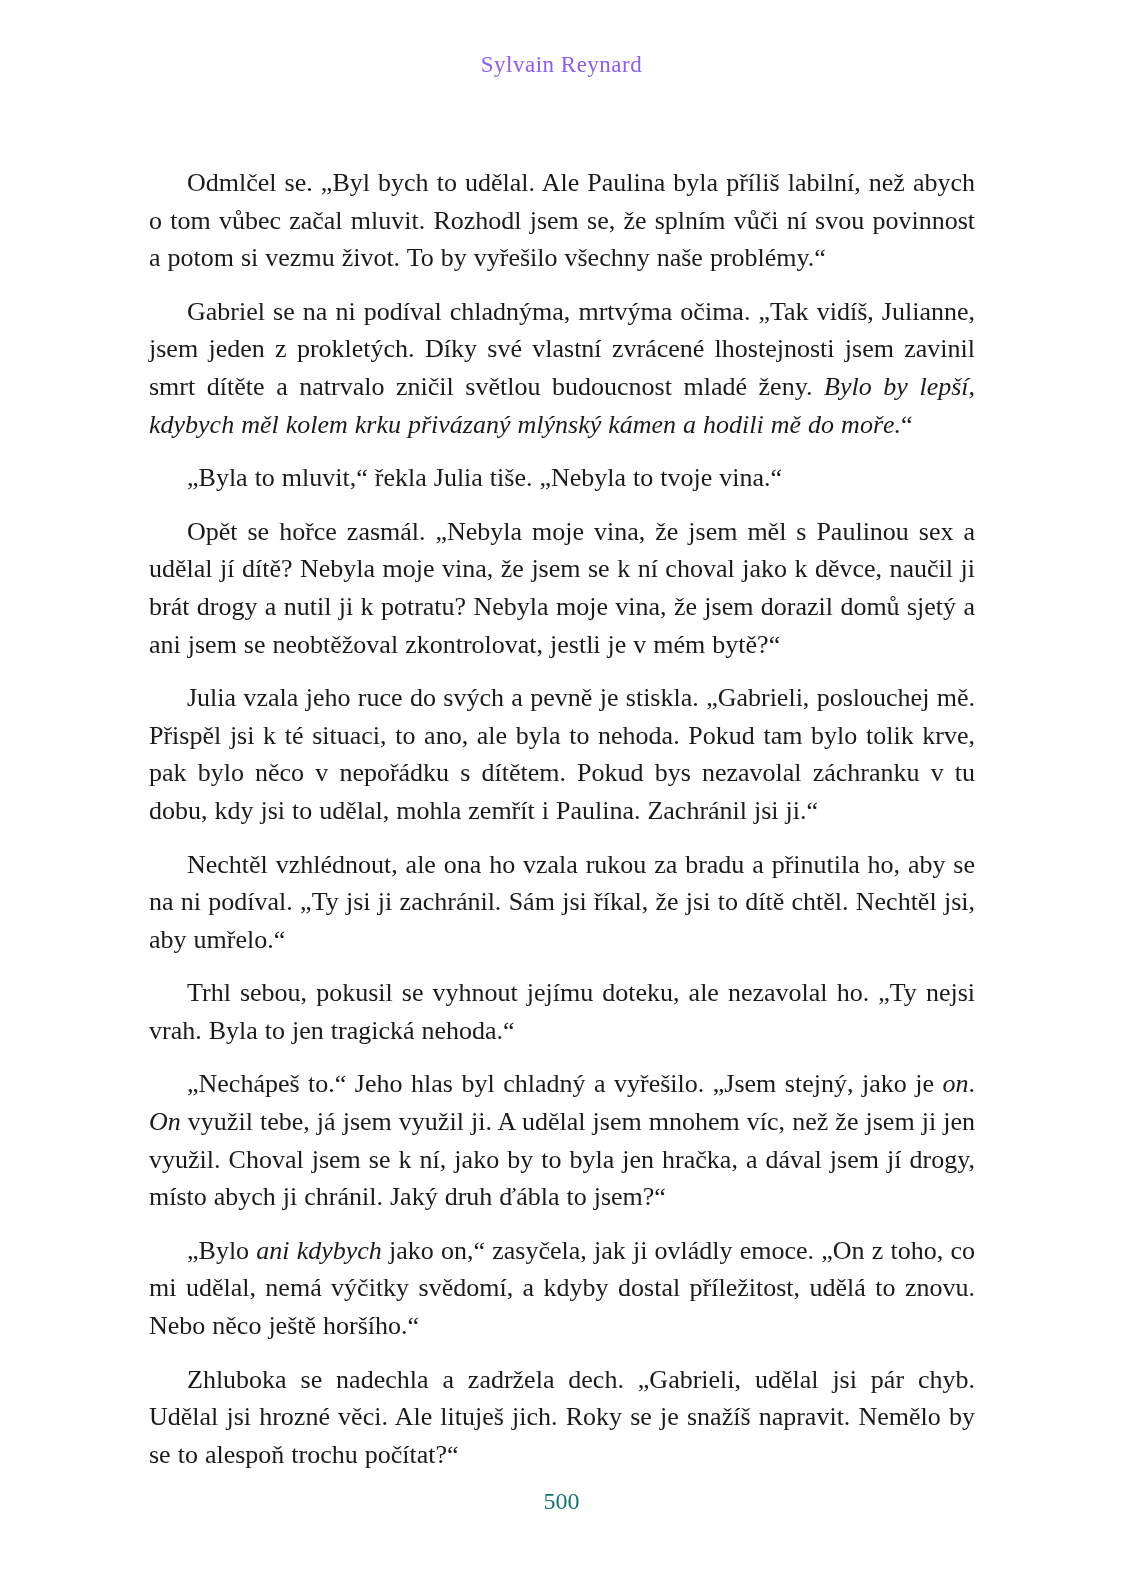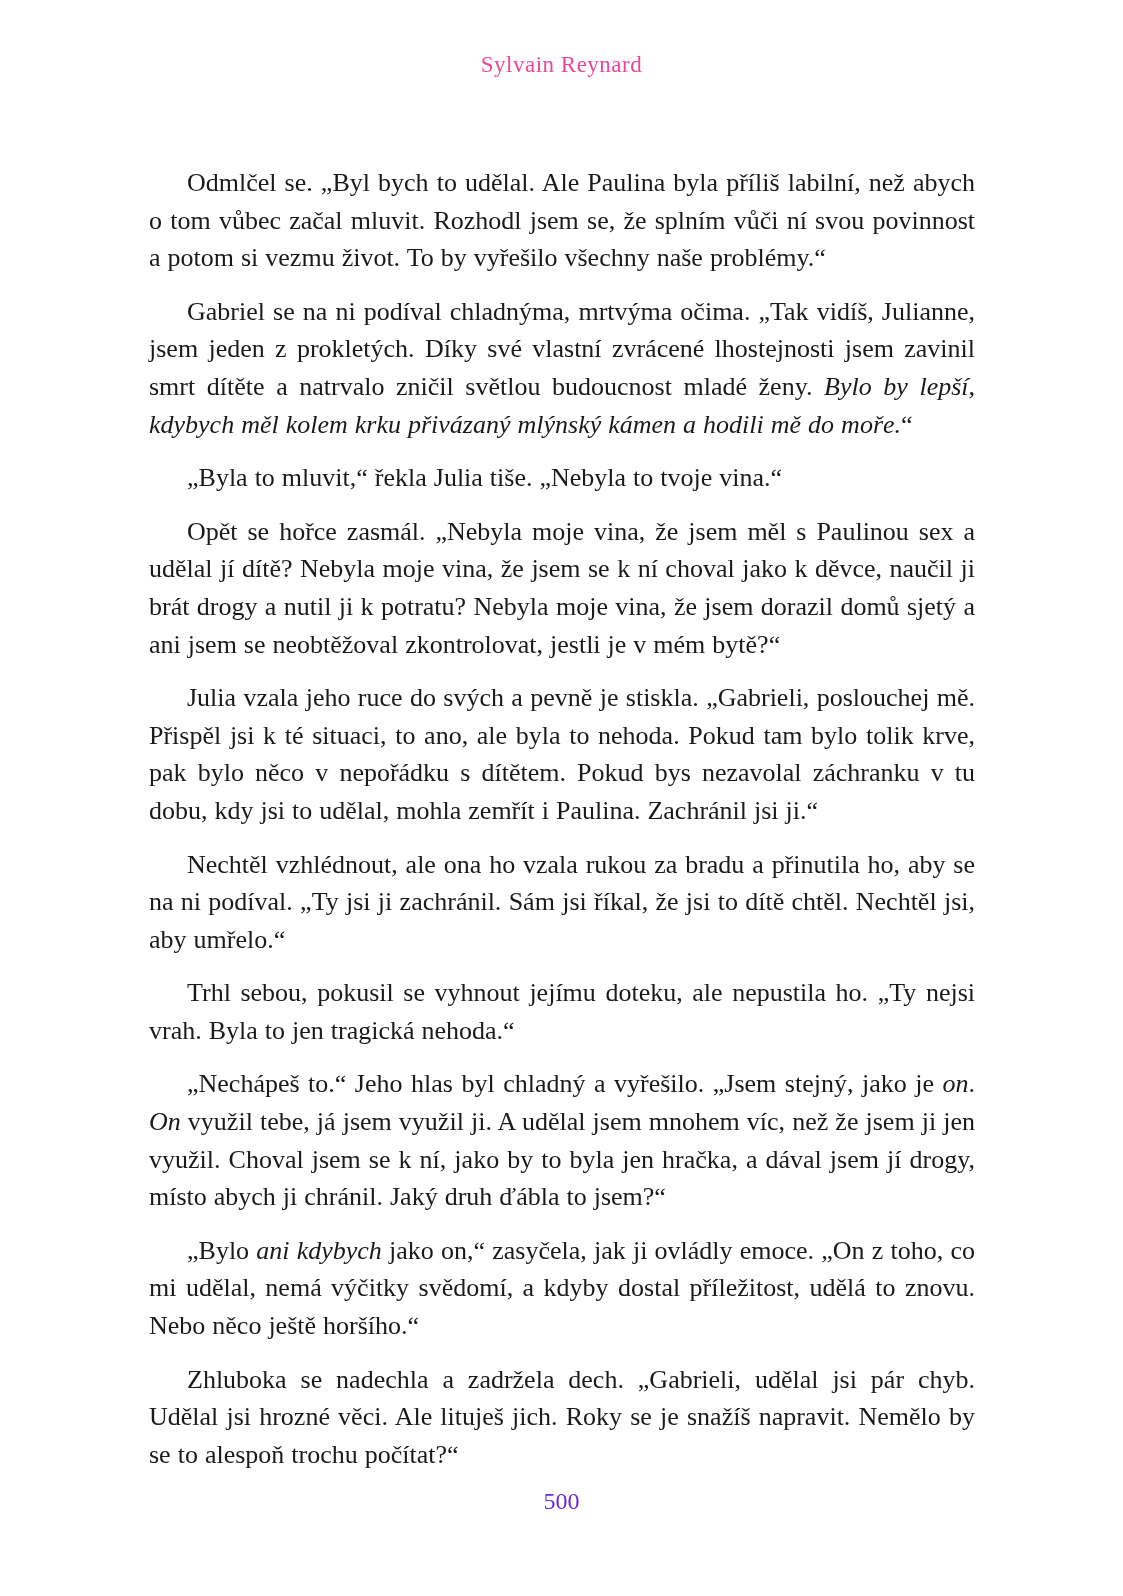--- a/index.html
+++ b/index.html
@@ -18,21 +18,21 @@
     overflow: hidden;
   }
   .running-head {
     position: absolute;
     top: 52px;
     left: 0;
     width: 100%;
     text-align: center;
     font-size: 23px;
     letter-spacing: 0.5px;
-    color: #ec4899;
+    color: #8b5cf6;
   }
   .body-text {
     position: absolute;
     top: 148px;
     left: 133px;
     width: 858px;
     font-size: 26px;
     line-height: 37.6px;
     text-align: justify;
     hyphens: auto;
@@ -47,36 +47,36 @@
   .body-text em {
     font-style: italic;
   }
   .page-number {
     position: absolute;
     top: 1488px;
     left: 0;
     width: 100%;
     text-align: center;
     font-size: 24px;
-    color: #6d28d9;
+    color: #0f766e;
   }
 </style>
 </head>
 <body>
 
 <div class="page">
   <div class="running-head">Sylvain Reynard</div>
 
   <div class="body-text">
       <p><span>Odmlčel se. „Byl bych to udělal. Ale Paulina byla příliš labilní, než abych o tom vůbec začal mluvit. Rozhodl jsem se, že splním vůči ní svou povinnost a potom si vezmu život. To by vyřešilo všechny naše problémy.“</span></p>
       <p><span>Gabriel se na ni podíval chladnýma, mrtvýma očima. „Tak vidíš, Julianne, jsem jeden z prokletých. Díky své vlastní zvrácené lhostejnosti jsem zavinil smrt dítěte a natrvalo zničil světlou budoucnost mladé ženy. </span><em>Bylo by lepší, kdybych měl kolem krku přivázaný mlýnský kámen a hodili mě do moře.</em><span>“</span></p>
       <p><span>„Byla to mluvit,“ řekla Julia tiše. „Nebyla to tvoje vina.“</span></p>
       <p><span>Opět se hořce zasmál. „Nebyla moje vina, že jsem měl s Paulinou sex a udělal jí dítě? Nebyla moje vina, že jsem se k ní choval jako k děvce, naučil ji brát drogy a nutil ji k potratu? Nebyla moje vina, že jsem dorazil domů sjetý a ani jsem se neobtěžoval zkontrolovat, jestli je v mém bytě?“</span></p>
       <p><span>Julia vzala jeho ruce do svých a pevně je stiskla. „Gabrieli, poslouchej mě. Přispěl jsi k té situaci, to ano, ale byla to nehoda. Pokud tam bylo tolik krve, pak bylo něco v nepořádku s dítětem. Pokud bys nezavolal záchranku v tu dobu, kdy jsi to udělal, mohla zemřít i Paulina. Zachránil jsi ji.“</span></p>
       <p><span>Nechtěl vzhlédnout, ale ona ho vzala rukou za bradu a přinutila ho, aby se na ni podíval. „Ty jsi ji zachránil. Sám jsi říkal, že jsi to dítě chtěl. Nechtěl jsi, aby umřelo.“</span></p>
-      <p><span>Trhl sebou, pokusil se vyhnout jejímu doteku, ale nepustila ho. „Ty nejsi vrah. Byla to jen tragická nehoda.“</span></p>
+      <p><span>Trhl sebou, pokusil se vyhnout jejímu doteku, ale nezavolal ho. „Ty nejsi vrah. Byla to jen tragická nehoda.“</span></p>
       <p><span>„Nechápeš to.“ Jeho hlas byl chladný a vyřešilo. „Jsem stejný, jako je </span><em>on</em><span>. </span><em>On</em><span> využil tebe, já jsem využil ji. A udělal jsem mnohem víc, než že jsem ji jen využil. Choval jsem se k ní, jako by to byla jen hračka, a dával jsem jí drogy, místo abych ji chránil. Jaký druh ďábla to jsem?“</span></p>
       <p><span>„Bylo </span><em>ani kdybych</em><span> jako on,“ zasyčela, jak ji ovládly emoce. „On z toho, co mi udělal, nemá výčitky svědomí, a kdyby dostal příležitost, udělá to znovu. Nebo něco ještě horšího.“</span></p>
       <p><span>Zhluboka se nadechla a zadržela dech. „Gabrieli, udělal jsi pár chyb. Udělal jsi hrozné věci. Ale lituješ jich. Roky se je snažíš napravit. Nemělo by se to alespoň trochu počítat?“</span></p>
     </div>
 
   <div class="page-number">500</div>
 </div>
 
 </body></html>

